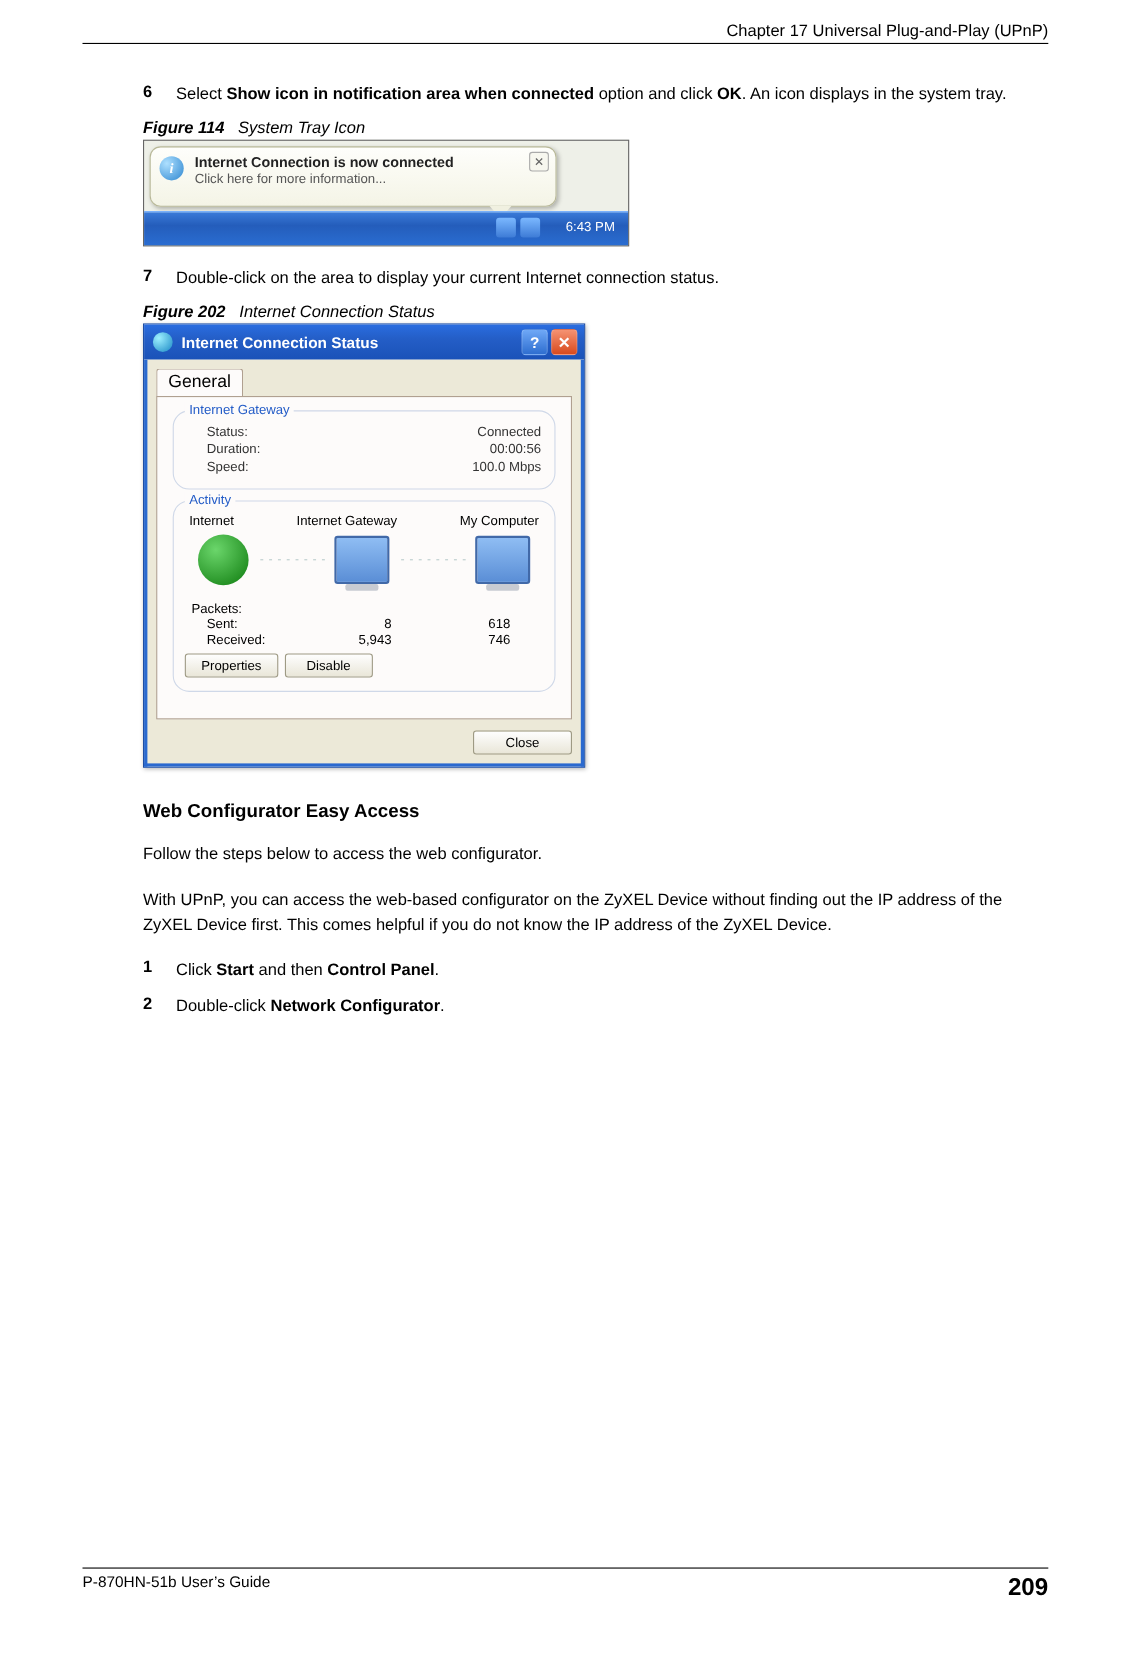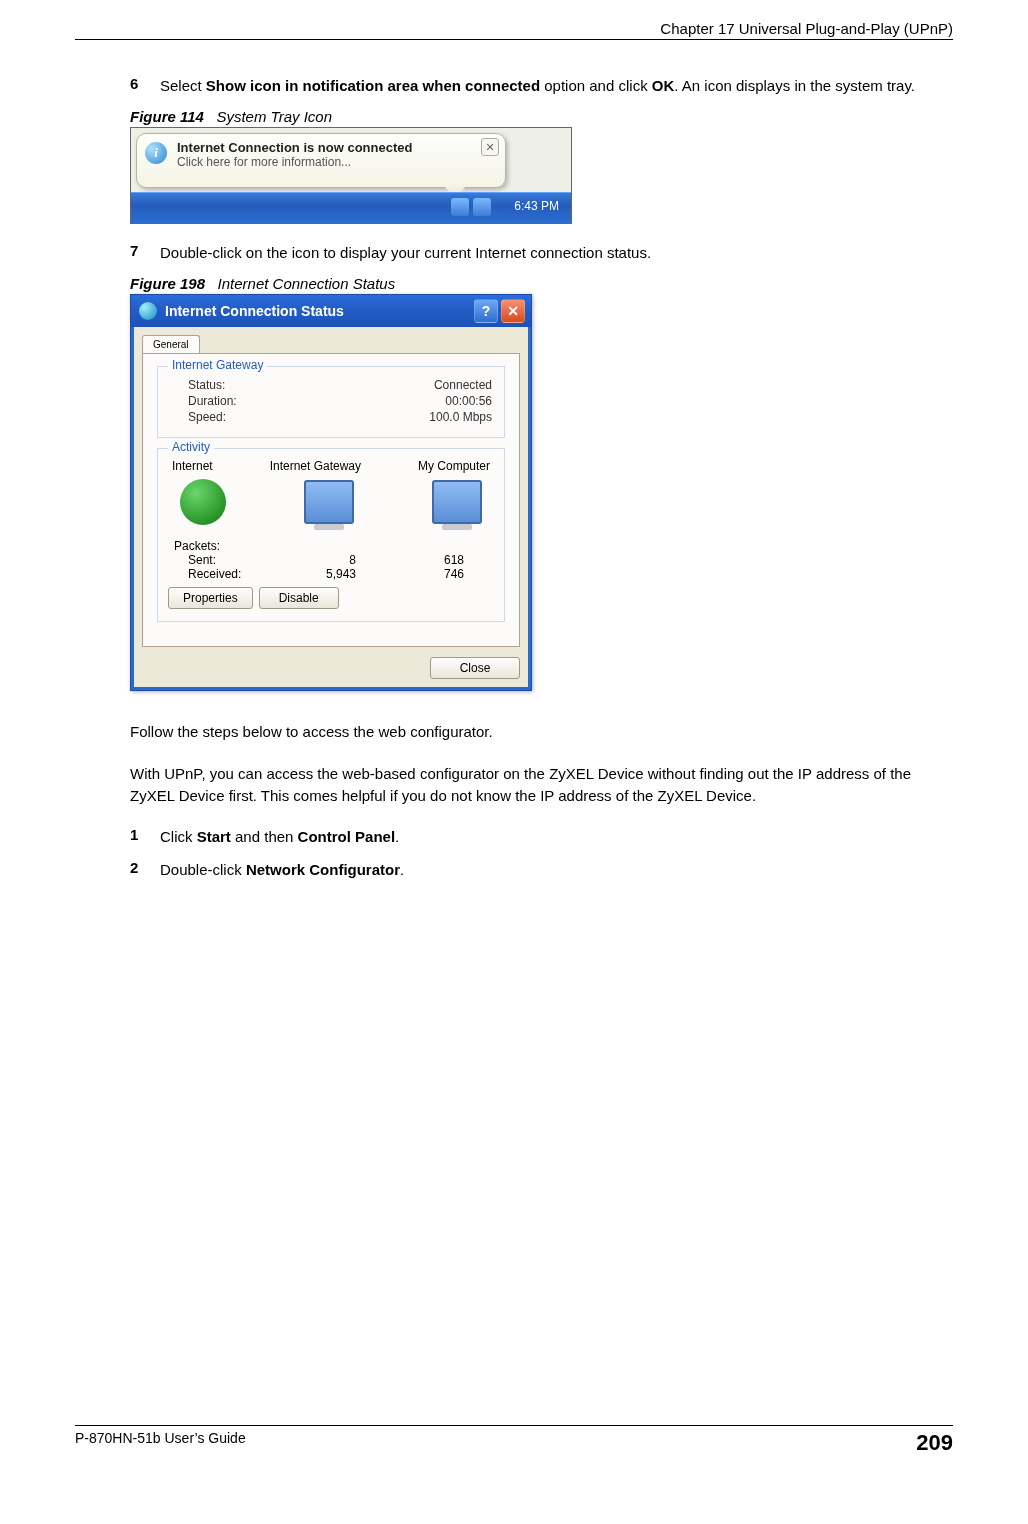--- a/index.html
+++ b/index.html
@@ -147,38 +147,38 @@
   .tb-close { background: linear-gradient(#f59272,#d84a1e); color:#fff;}
   .xp-body {
     background:#ece9d8;
     padding: 8px;
     border-left:3px solid #2a69cf;
     border-right:3px solid #2a69cf;
     border-bottom:3px solid #2a69cf;
   }
   .xp-tabs {
     display:flex;
-    font-size:10px;
+    font-size:16px;
   }
   .xp-tab {
     background:#fdfbfa;
     border:1px solid #b0a090;
     border-bottom:none;
     border-radius:3px 3px 0 0;
     padding:3px 10px;
     margin-right:2px;
   }
   .tab-panel {
     background:#fdfbfa;
     border:1px solid #b0a090;
     padding: 12px 14px 14px 14px;
   }
   .groupbox {
     border:1px solid #cfd8e8;
-    border-radius:0;
+    border-radius:15px;
     padding: 10px 10px 12px 10px;
     margin-bottom: 10px;
     position:relative;
   }
   .groupbox > .legend {
     position:absolute;
     top:-9px; left:10px;
     background:#fdfbfa;
     padding: 0 4px;
     font-size:12px;
@@ -267,25 +267,25 @@
         <div class="tray-icons">
           <span></span>
           <span></span>
         </div>
         <div class="tray-time">6:43 PM</div>
       </div>
     </div>
 
     <div class="step">
       <div class="step-num">7</div>
-      <div class="step-text">Double-click on the icon to display your current Internet connection status.</div>
+      <div class="step-text">Double-click on the area to display your current Internet connection status.</div>
     </div>
 
     <div class="figcap">
-      <b>Figure 198</b>&nbsp;&nbsp;&nbsp;<span>Internet Connection Status</span>
+      <b>Figure 202</b>&nbsp;&nbsp;&nbsp;<span>Internet Connection Status</span>
     </div>
 
     <div class="xp-dialog">
       <div class="xp-titlebar">
         <div class="tb-icon"></div>
         <div class="tb-title">Internet Connection Status</div>
         <div class="tb-btn tb-help">?</div>
         <div class="tb-btn tb-close">✕</div>
       </div>
       <div class="xp-body">
@@ -339,20 +339,21 @@
             </div>
           </div>
 
         </div>
         <div class="footer-btn-row">
           <button class="xp-btn" style="min-width:90px">Close</button>
         </div>
       </div>
     </div>
 
+    <h4 class="section">Web Configurator Easy Access</h4>
     <p class="body">Follow the steps below to access the web configurator.</p>
     <p class="body">With UPnP, you can access the web-based configurator on the ZyXEL Device without finding out the IP address of the ZyXEL Device first. This comes helpful if you do not know the IP address of the ZyXEL Device.</p>
 
     <div class="step">
       <div class="step-num">1</div>
       <div class="step-text">
         <span>Click </span><b>Start</b><span> and then </span><b>Control Panel</b><span>.</span>
       </div>
     </div>
 

